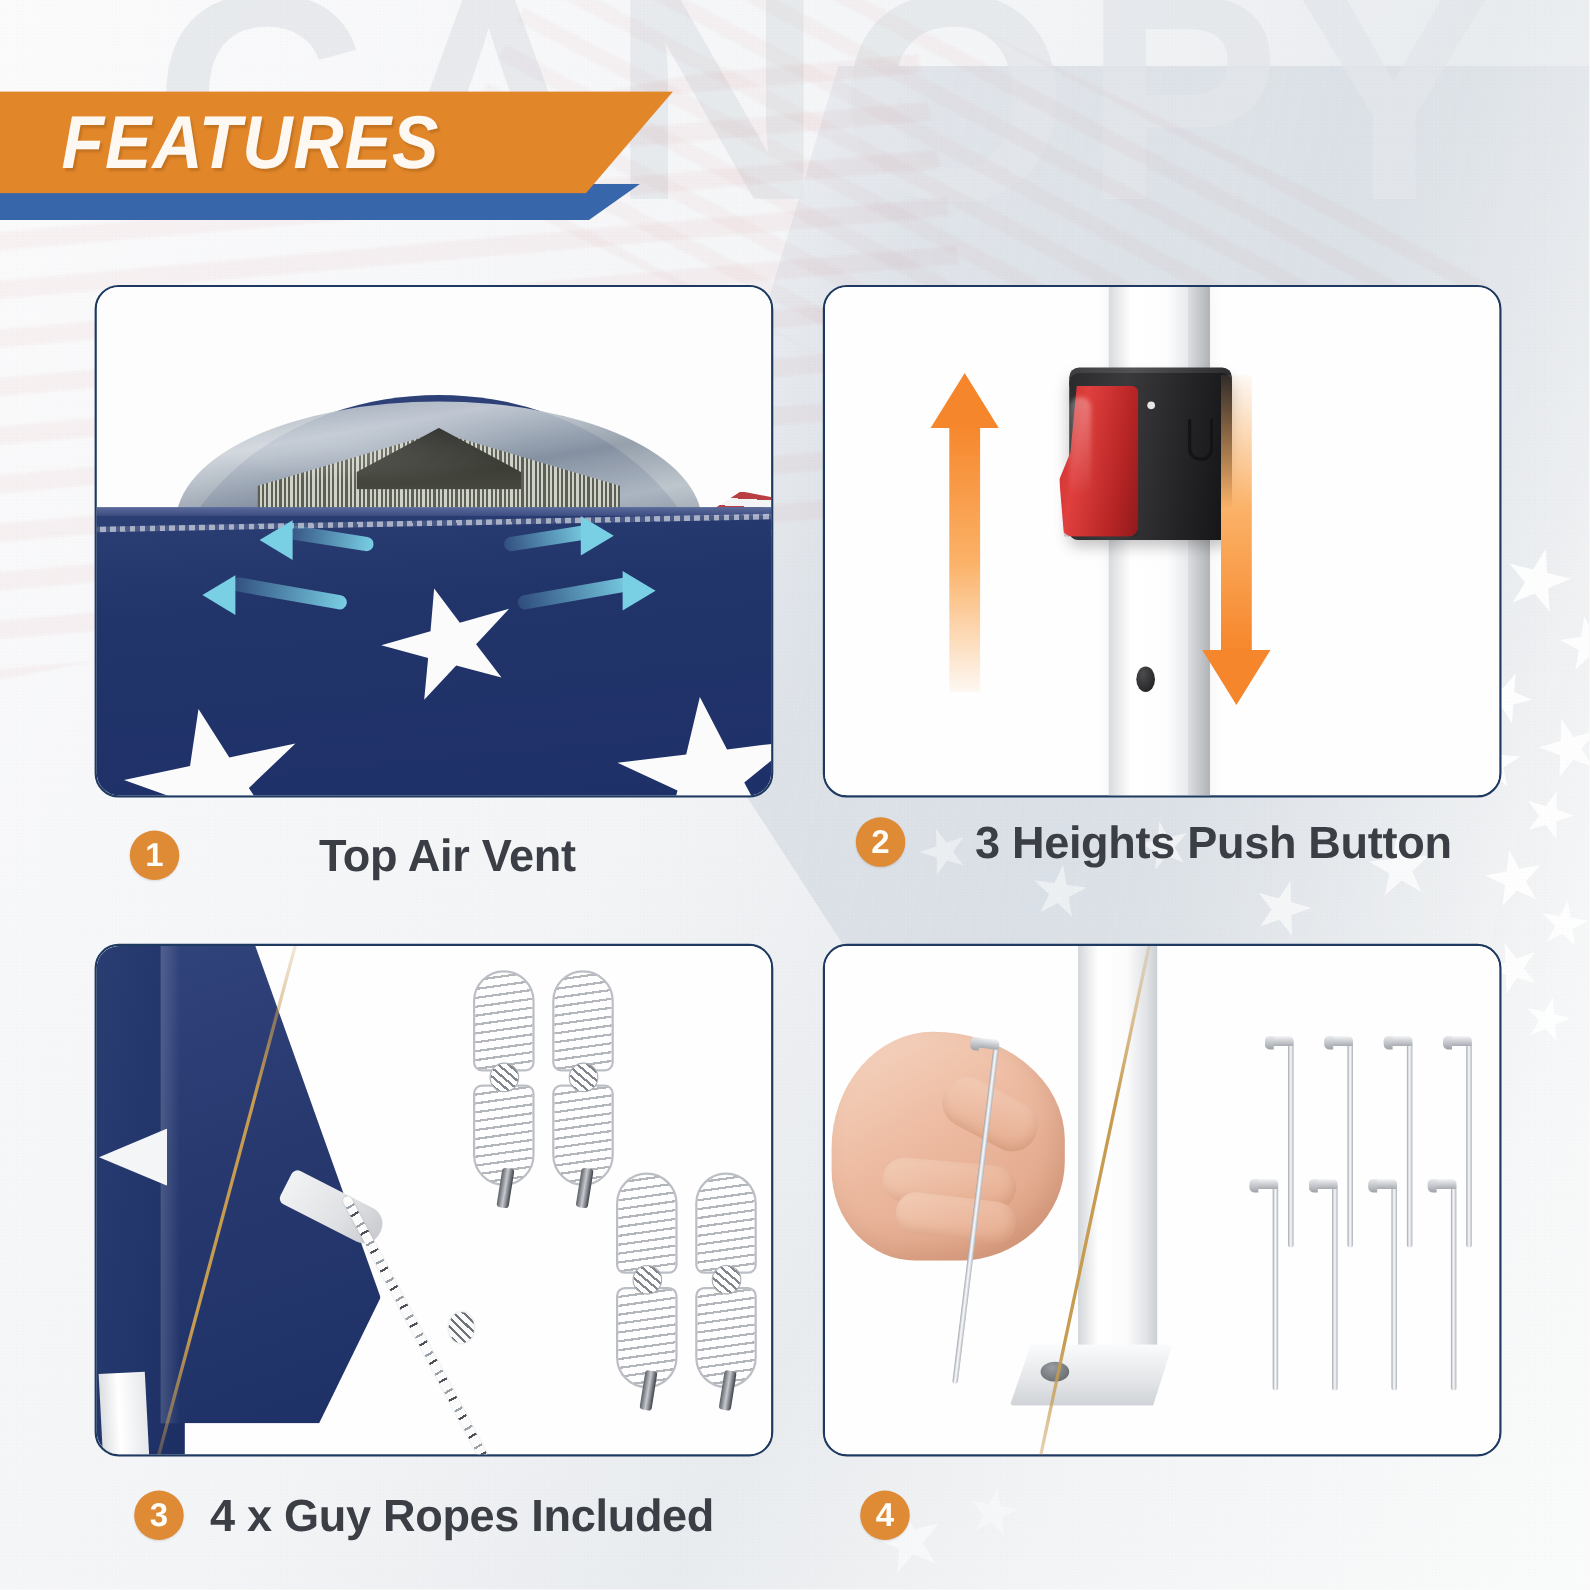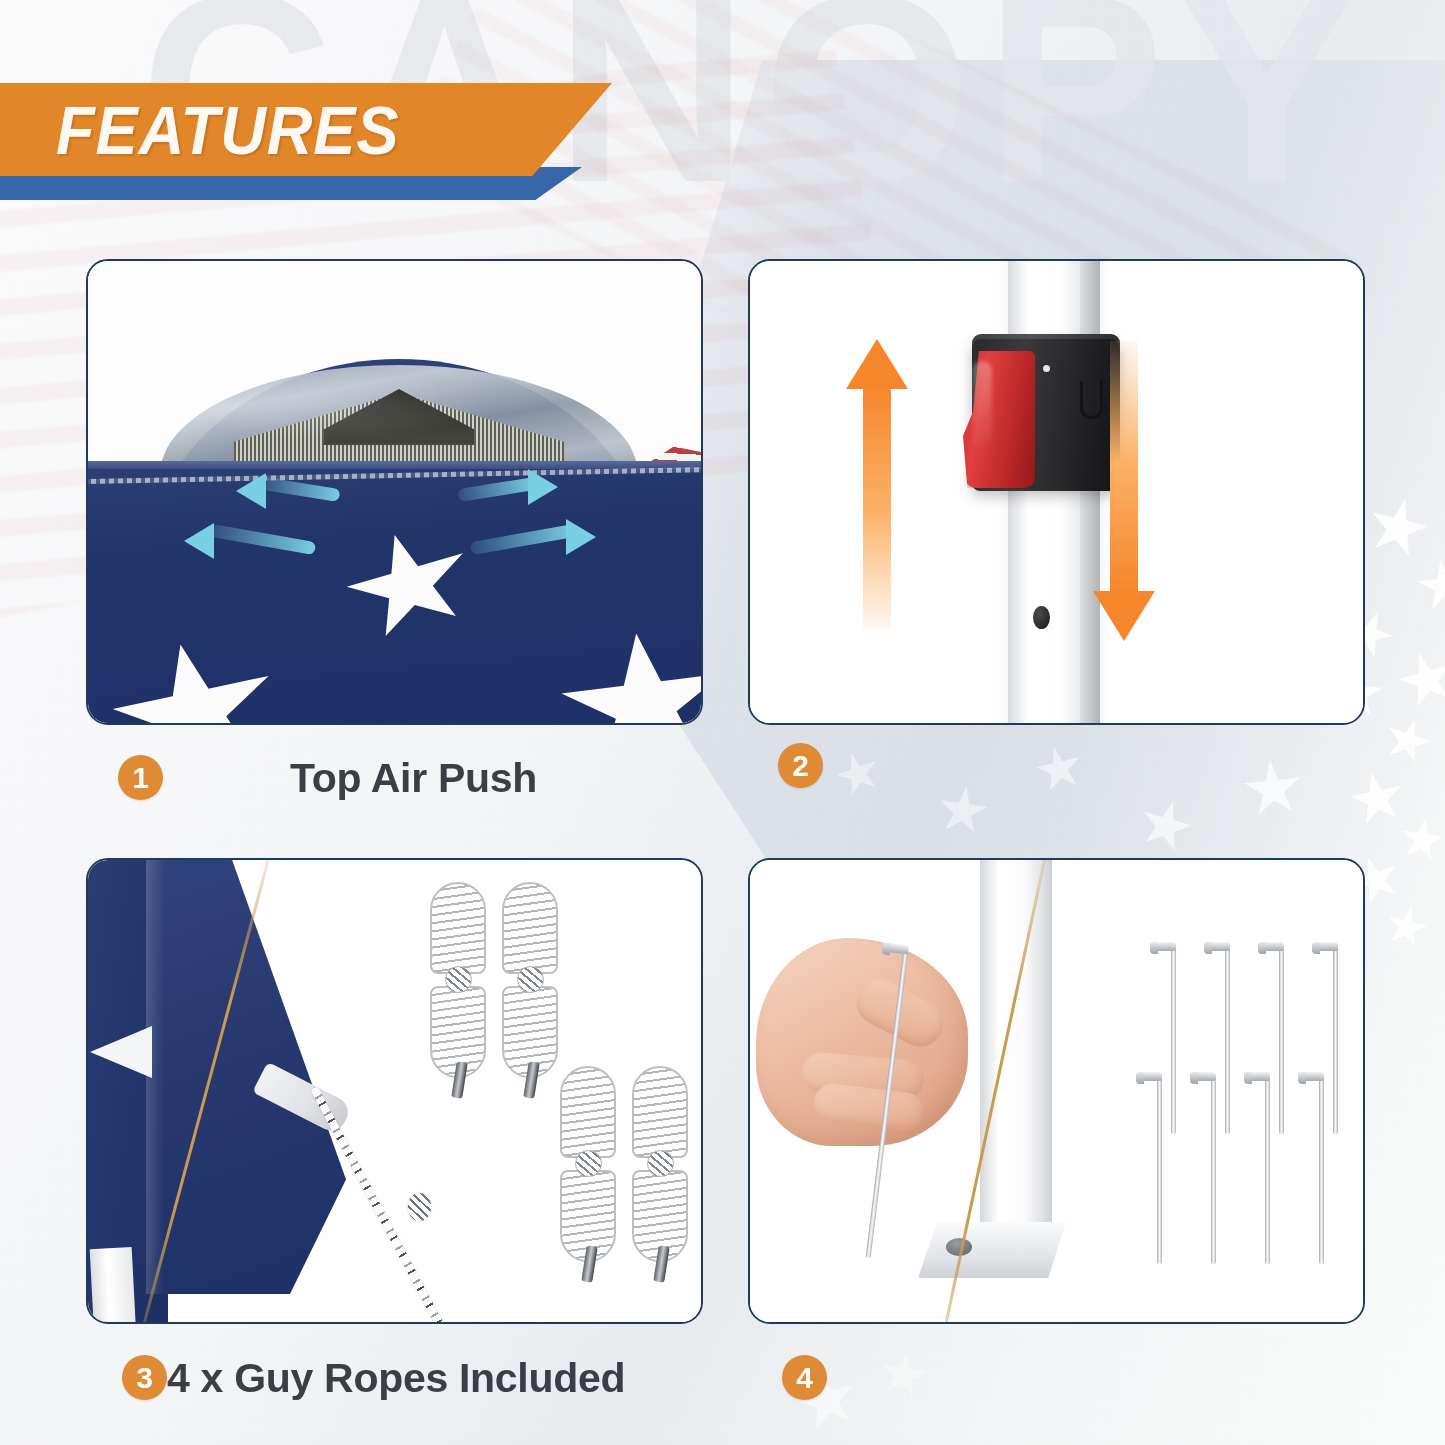--- a/index.html
+++ b/index.html
@@ -155,21 +155,21 @@
     font-weight: 600;
     color: #3b3f45;
     line-height: 1.13;
     letter-spacing: -.3px;
   }
   #cap1 { left: 118px; top: 755px;  width: 585px; }
   #cap1 .cap-text { margin-left: 127px; }
   #cap2 { left: 778px; top: 743px;  width: 590px; }
   #cap2 .cap-text { margin-left: 45px; text-align: center; width: 470px; }
   #cap3 { left: 122px; top: 1355px; width: 585px; }
-  #cap3 .cap-text { }
+  #cap3 .cap-text { margin-left: 24px; }
   #cap4 { left: 782px; top: 1355px; width: 585px; }
   #cap4 .cap-text { margin-left: 90px; }
 
   
   .p1-stage { position: absolute; inset: 0; background: #fdfdfd; }
   .p1-skirt {
     position: absolute;
     left: -6px; top: 208px;
     width: 630px; height: 262px;
     background: linear-gradient(175deg, #2c3f74 0%, #22356a 30%, #1e3068 100%);
@@ -595,21 +595,21 @@
         <div class="arrow-c right" style="left:478px;top:258px;"></div>
       </div>
 
       <div class="star-w" style="left:258px;top:272px;width:126px;height:104px;transform:rotate(-16deg);"></div>
       <div class="star-w" style="left:24px;top:382px;width:166px;height:140px;transform:rotate(-12deg);"></div>
       <div class="star-w" style="left:472px;top:372px;width:170px;height:144px;transform:rotate(-7deg);"></div>
     </div>
   </div>
   <div class="caption" id="cap1">
     <div class="badge">1</div>
-    <div class="cap-text">Top Air Push</div>
+    <div class="cap-text">Top Air Vent</div>
   </div>
 
   <div class="panel" id="panel2">
     <div class="p2-stage">
       <div class="p2-pole"></div>
       <div class="p2-pole-edge"></div>
       <div class="p2-hole"></div>
       <div class="p2-housing-top"></div>
       <div class="p2-housing"></div>
       <div class="p2-slot"></div>
@@ -623,20 +623,21 @@
       </div>
       <div class="arrow-o" id="p2-down">
         <div class="shaft"></div>
           <div class="head"></div>
       </div>
     </div>
   </div>
   <div class="caption" id="cap2">
     <div class="badge">2</div>
     <div class="cap-text">
+      <div>3 Heights Push Button</div>
     </div>
   </div>
 
   <div class="panel" id="panel3">
     <div class="p3-stage">
       <div class="p3-fabric-left"></div>
       <div class="p3-fabric-panel"></div>
       <div class="p3-fabric-fold"></div>
       <div class="p3-tri"></div>
       <div class="p3-webbing"></div>

